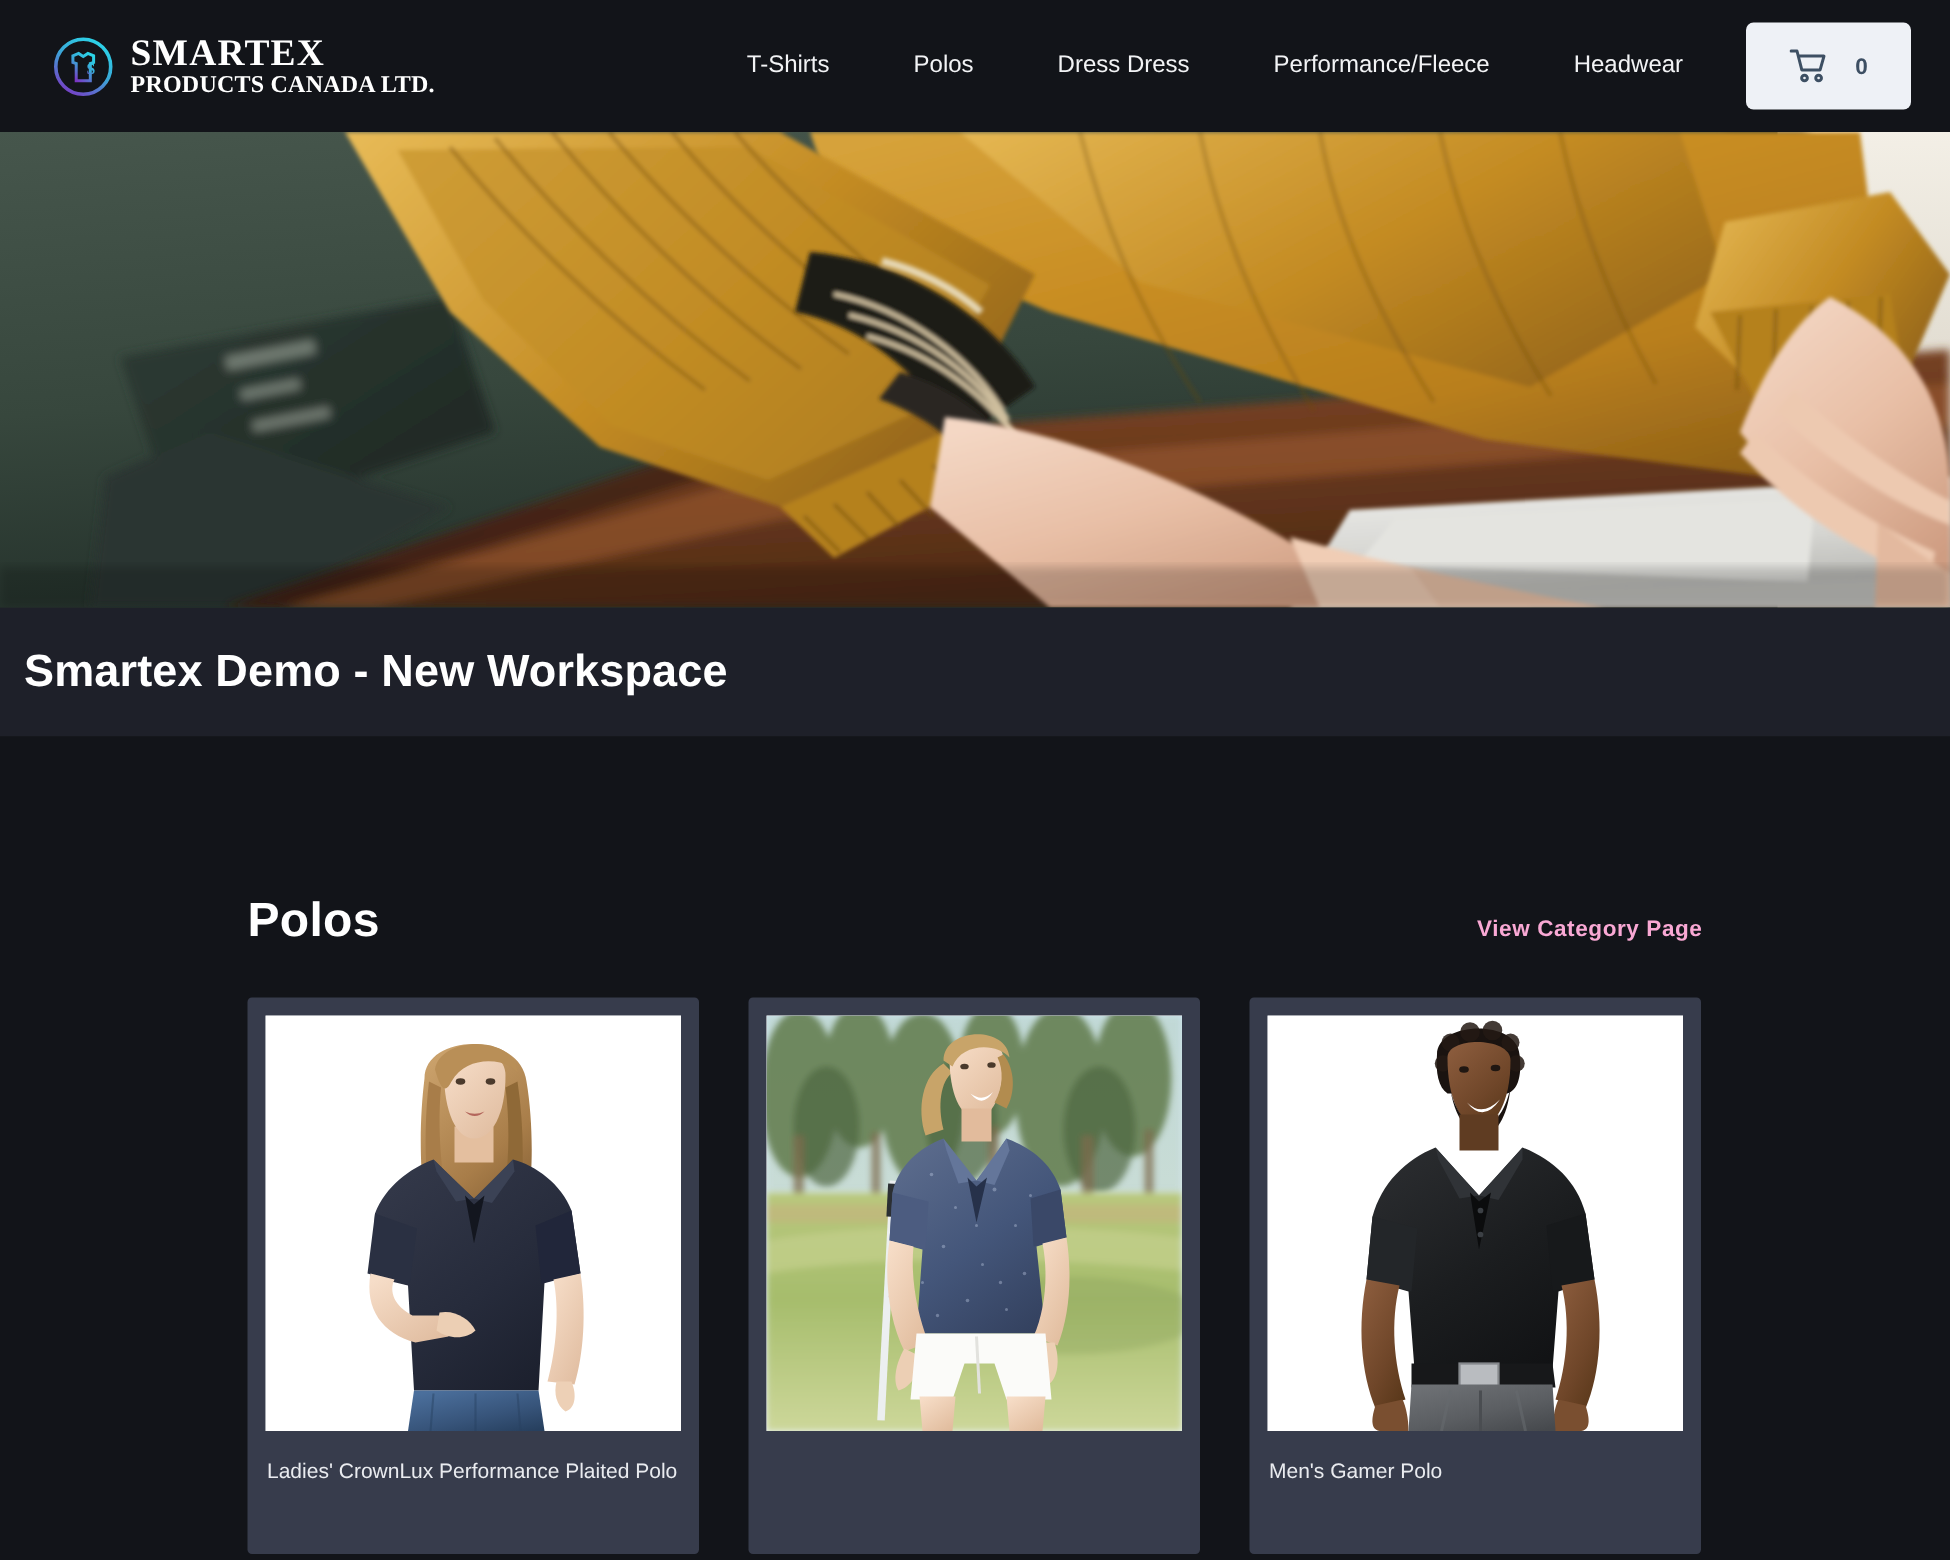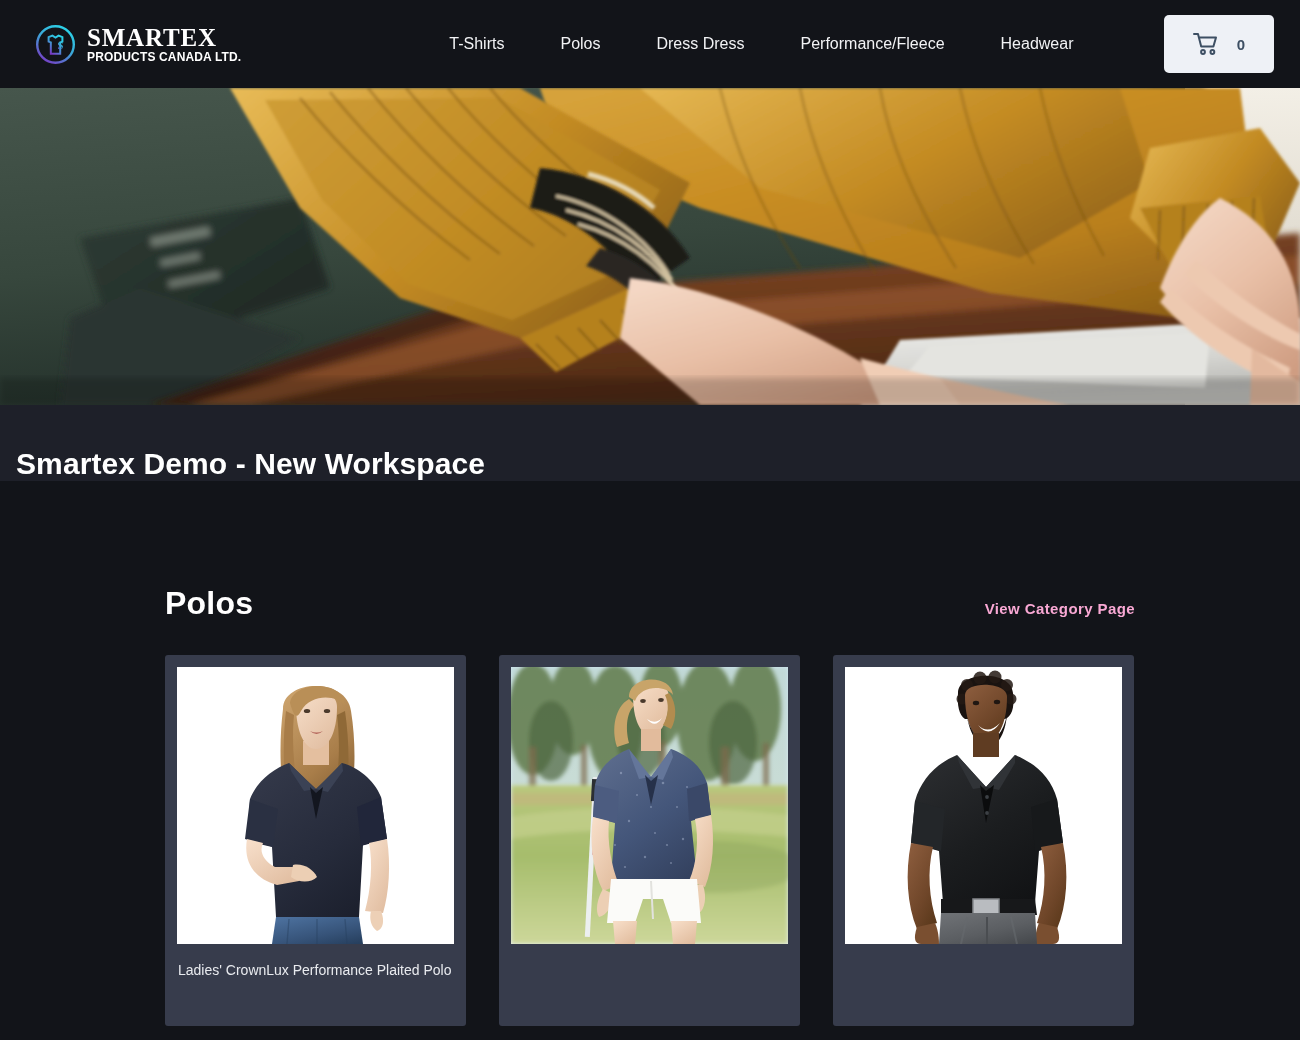--- a/index.html
+++ b/index.html
@@ -33,23 +33,23 @@
   .brand-mark { width: 45px; height: 45px; flex: 0 0 45px; display:block; }
   .brand-words { display: flex; flex-direction: column; justify-content: center; line-height: 1; }
   .brand-name {
     font-family: "Liberation Serif", serif;
     font-weight: bold;
     font-size: 25px;
     letter-spacing: 0.8px;
     color: #ffffff;
   }
   .brand-sub {
-    font-family: Liberation Sans, sans-serif;
+    font-family: Liberation Serif, serif;
     font-weight: bold;
-    font-size: 12px;
+    font-size: 16px;
     letter-spacing: 0.15px;
     color: #ffffff;
     margin-top: 1px;
   }
 
   .main-nav {
     display: flex;
     align-items: center;
     gap: 0px;
     margin-left: 180px;
@@ -94,24 +94,24 @@
     width: 1300px;
     height: 317px;
     overflow: hidden;
     background: #2c3a33;
   }
   .hero svg { display: block; width: 1300px; height: 317px; }
 
   
   .title-band {
     width: 1300px;
-    height: 76px;
+    height: 86px;
     background: #1e2029;
     display: flex;
-    align-items: flex-end;
+    align-items: center;
   }
   .page-title {
     color: #ffffff;
     font-size: 30px;
     font-weight: bold;
     margin-left: 16px;
     letter-spacing: 0.1px;
   }
 
   
@@ -635,16 +635,17 @@
 
           <path d="M96 232 L190 232 L192 248 L96 248 Z" fill="#17181a"></path>
           <rect x="128" y="232" width="26" height="17" fill="#b9bcc0" stroke="#85888c" stroke-width="1.5"></rect>
 
           <path d="M96 246 L190 246 L192 277 L94 277 Z" fill="url(#p3pant)"></path>
           <path d="M142 250 L142 277" stroke="#4a4d51" stroke-width="2"></path>
           <path d="M122 250 L116 277" stroke="#666a6e" stroke-width="2" opacity="0.6"></path>
           <path d="M166 250 L172 277" stroke="#666a6e" stroke-width="2" opacity="0.6"></path>
         </svg>
       </div>
+      <div class="product-name">Men's Gamer Polo</div>
     </article>
 
   </div>
 </main>
 
 </body></html>

